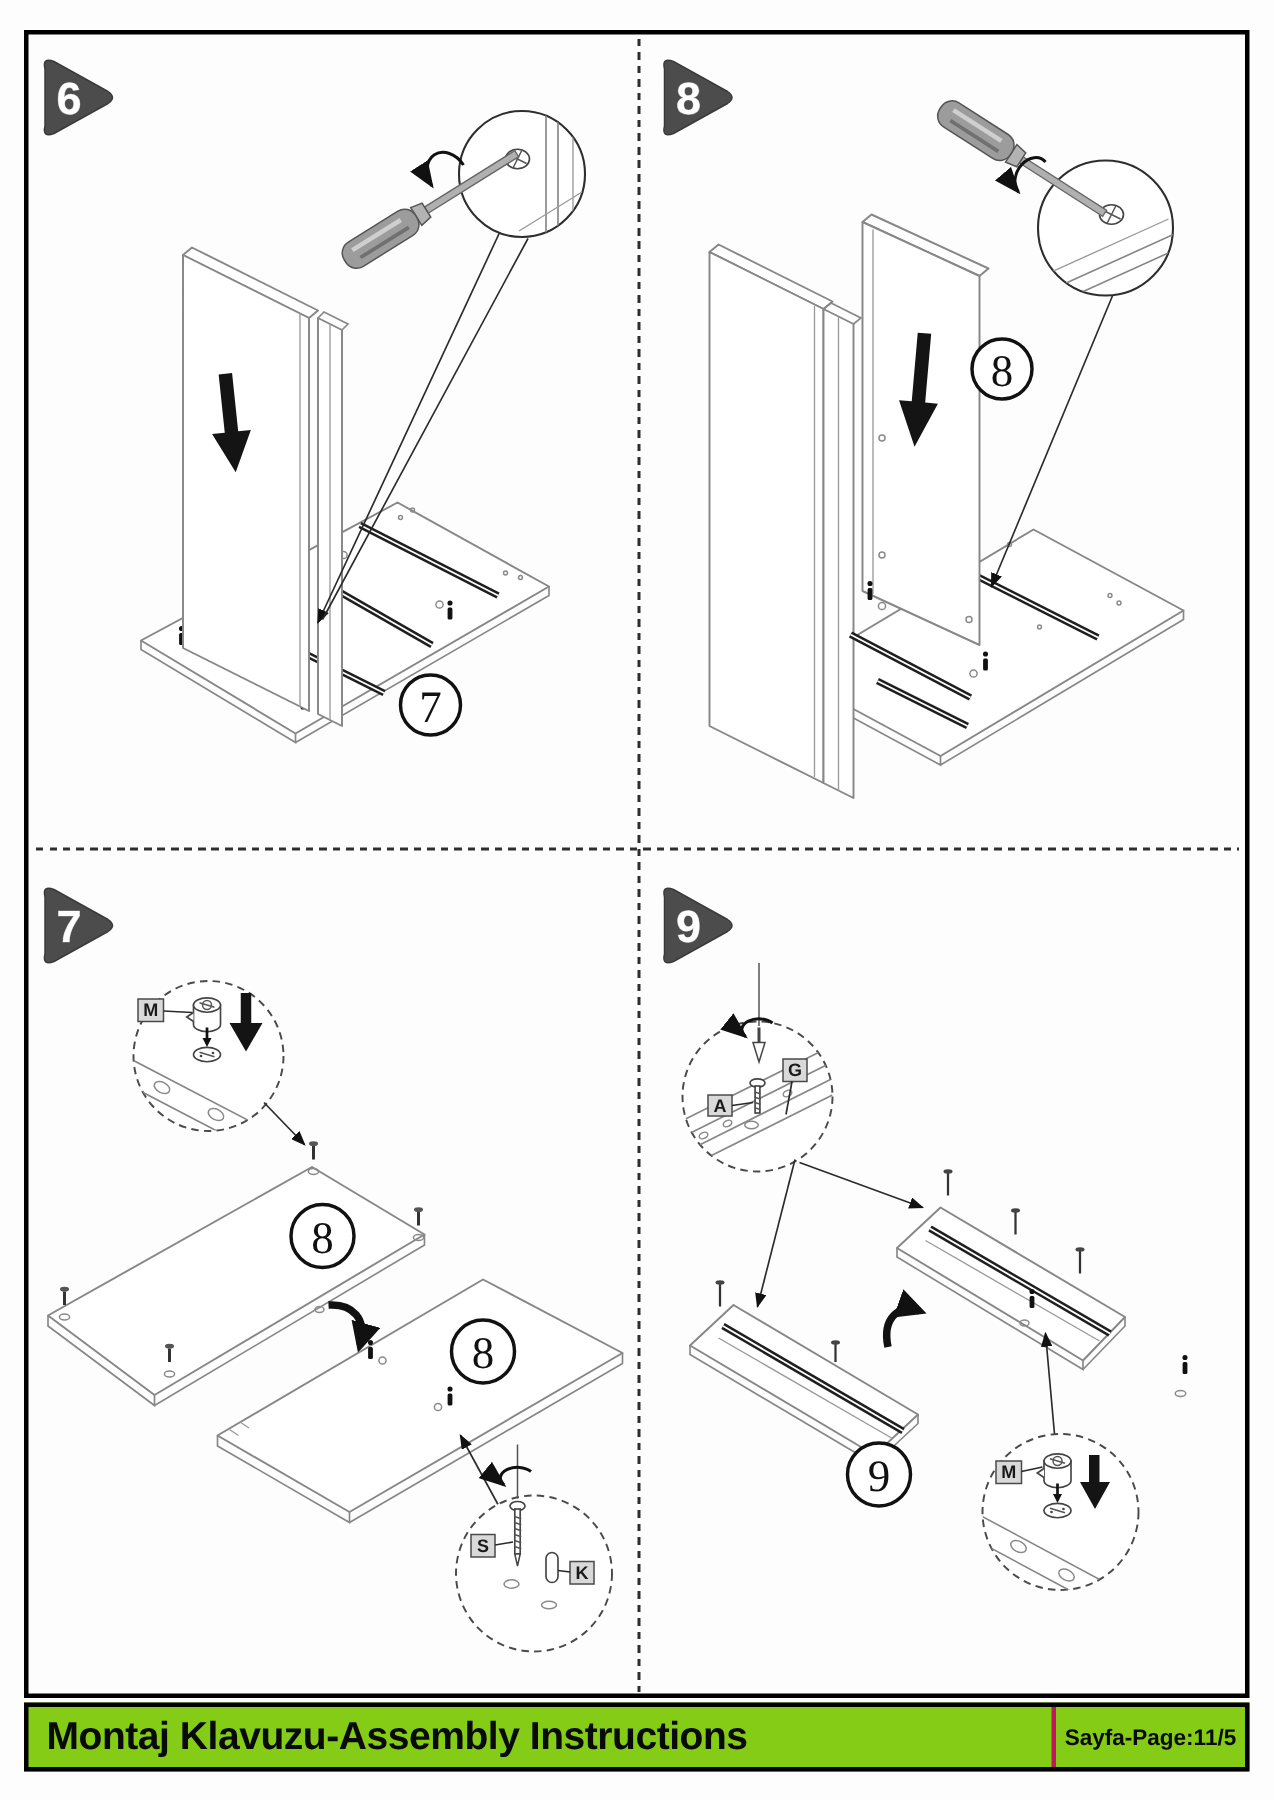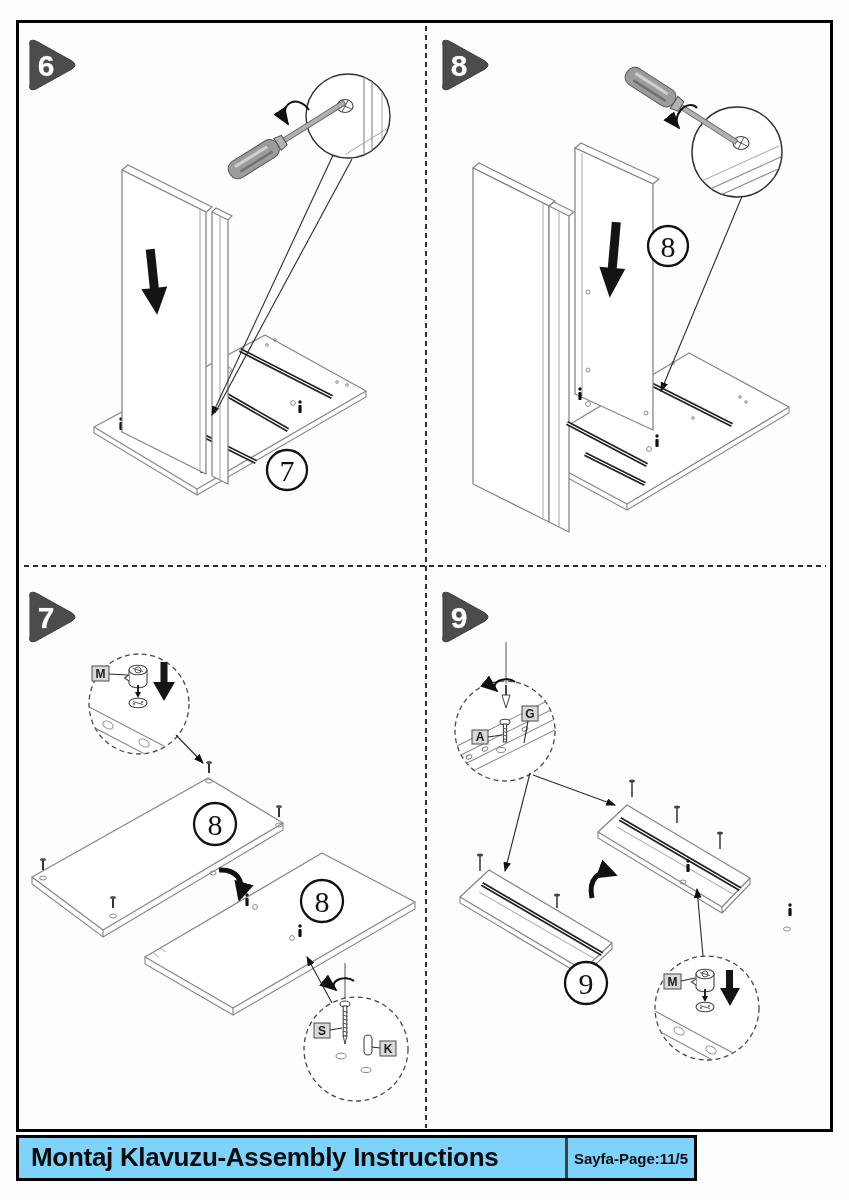--- a/index.html
+++ b/index.html
@@ -5,25 +5,25 @@
   html,body{margin:0;padding:0;background:#e8e8e8;}
   .sheet{position:relative;width:849px;height:1200px;background:#fdfdfd;overflow:hidden;
          font-family:"Liberation Sans",sans-serif;}
   .frame{position:absolute;left:16px;top:20px;width:817px;height:1112px;
          border:3.5px solid #000;box-sizing:border-box;}
   .vdiv{position:absolute;left:425px;top:26px;width:2px;height:1102px;
         background:repeating-linear-gradient(180deg,#2e2e2e 0 5px,transparent 5px 9px);}
   .hdiv{position:absolute;left:24px;top:565px;width:802px;height:2px;
         background:repeating-linear-gradient(90deg,#2e2e2e 0 5px,transparent 5px 9px);}
   .quad{position:absolute;}
-  .footer{position:absolute;left:16px;top:1135px;width:681px;height:46px;
-          border:3px solid #000;box-sizing:border-box;background:#7dd3fc;}
+  .footer{position:absolute;left:16px;top:1135px;width:817px;height:46px;
+          border:3px solid #000;box-sizing:border-box;background:#84cc16;}
   .footer-title{position:absolute;left:12px;top:50%;transform:translateY(-52%);
           font-weight:bold;font-size:26px;color:#0a0a0a;letter-spacing:-0.3px;white-space:nowrap;}
-  .footer-page-box{position:absolute;right:0;top:0;bottom:0;width:126px;border-left:3px solid #404040;
+  .footer-page-box{position:absolute;right:0;top:0;bottom:0;width:126px;border-left:3px solid #be185d;
           display:flex;align-items:center;justify-content:center;
           font-weight:bold;font-size:15px;color:#0a0a0a;}
   
   .panel{fill:#fff;stroke:#878787;stroke-width:1.3;stroke-linejoin:round;}
   .edge{fill:none;stroke:#878787;stroke-width:1.1;}
   .thin{fill:none;stroke:#9a9a9a;stroke-width:0.9;}
   .railband{fill:none;stroke:#1f1f1f;stroke-width:4.5;}
   .railcore{fill:none;stroke:#fff;stroke-width:1.2;}
   .blackfill{fill:#141414;stroke:none;}
   .holec{fill:none;stroke:#8a8a8a;stroke-width:1;}

